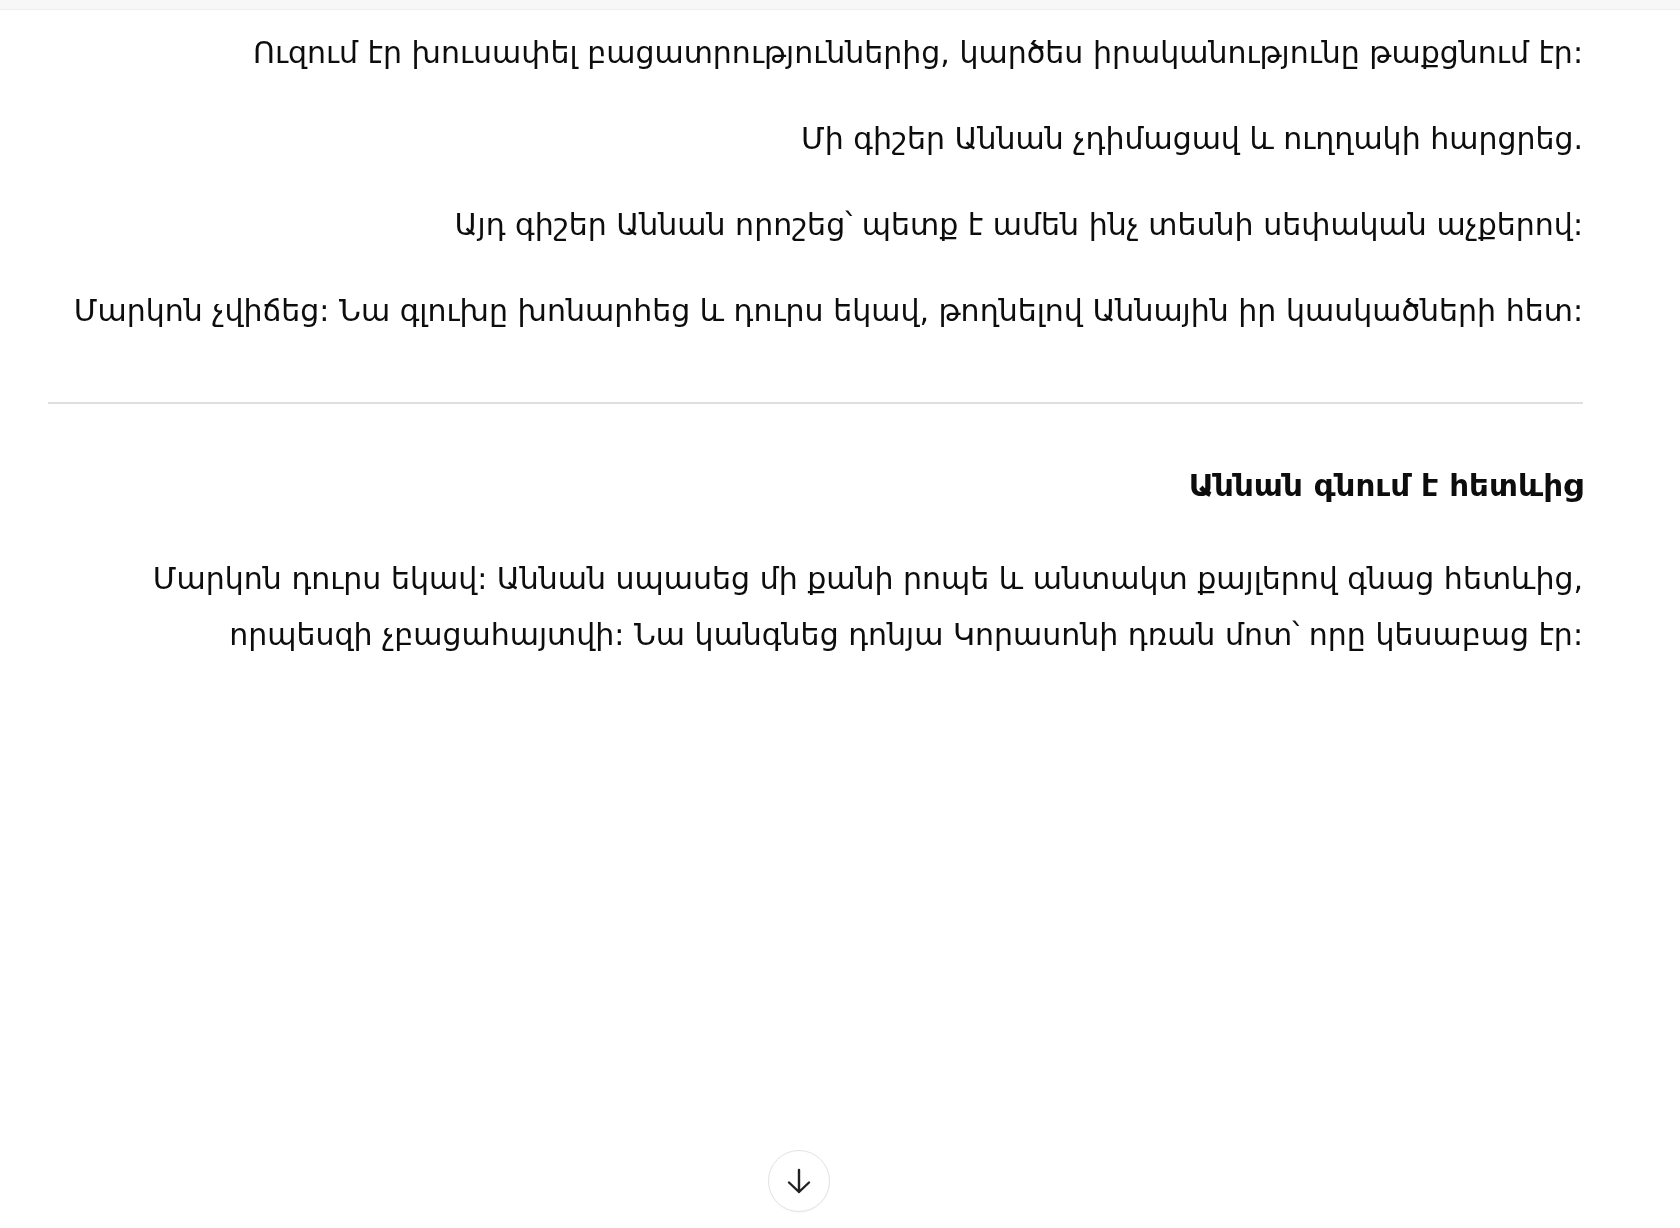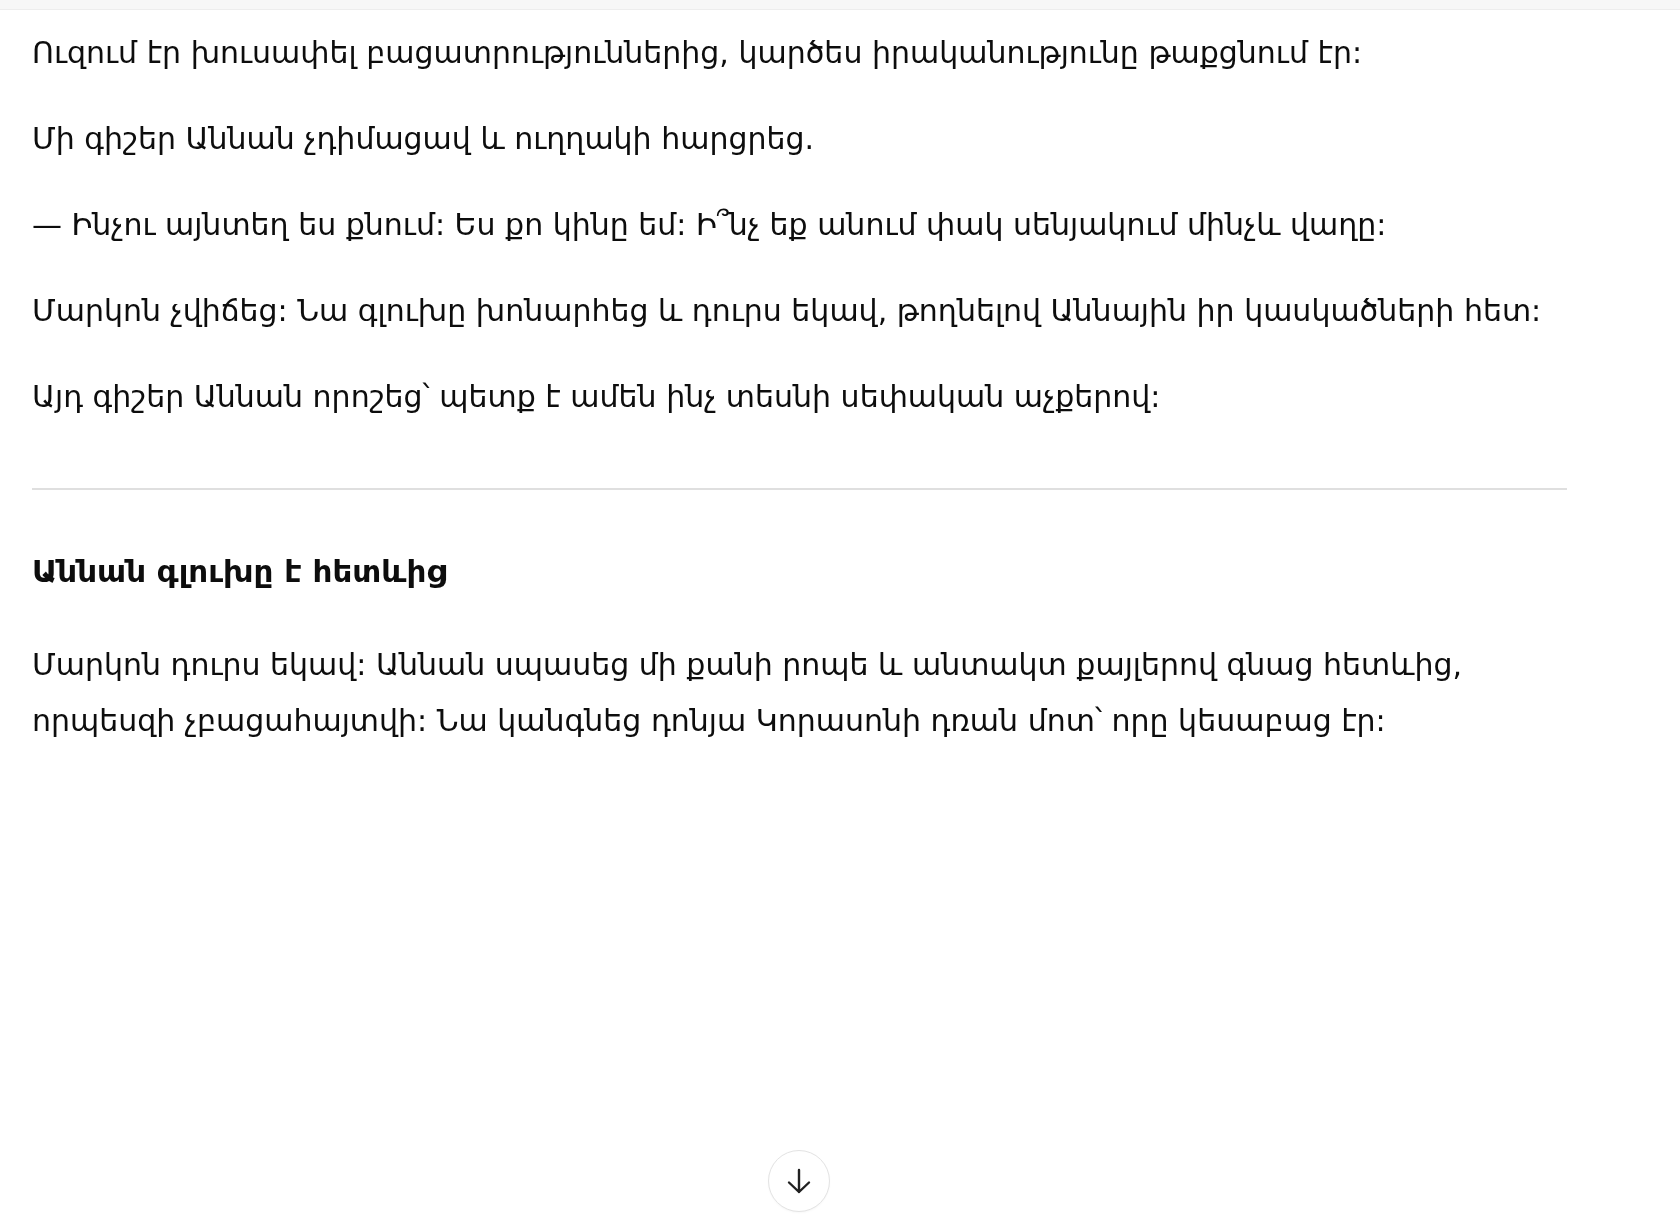--- a/index.html
+++ b/index.html
@@ -13,23 +13,24 @@
   }
   .top-band {
     width: 1680px;
     height: 10px;
     background: #f7f7f7;
     border-bottom: 1px solid #ededed;
     box-sizing: border-box;
   }
   .content {
     box-sizing: border-box;
-    padding: 15px 0 0 32px;
+    padding: 15px 0 0 48px;
     width: 1600px;
     position: relative;
+    text-align: right;
   }
   .story {
     width: 1535px;
     color: #0d0d0d;
     font-size: 30px;
     line-height: 56px;
   }
   .story p {
     margin: 0 0 30px 0;
   }
@@ -69,27 +70,26 @@
 </style>
 </head>
 <body>
 
 <div class="top-band"></div>
 
 <div class="content">
   <div class="story">
     <p>Ուզում էր խուսափել բացատրություններից, կարծես իրականությունը թաքցնում էր:</p>
     <p>Մի գիշեր Աննան չդիմացավ և ուղղակի հարցրեց.</p>
-    <p>— Ինչու այնտեղ ես քնում: Ես քո կինը եմ: Ի՞նչ եք անում փակ սենյակում մինչև վաղը:</p>
+    <p>Այդ գիշեր Աննան որոշեց՝ պետք է ամեն ինչ տեսնի սեփական աչքերով:</p>
     <p>Մարկոն չվիճեց: Նա գլուխը խոնարհեց և դուրս եկավ, թողնելով Աննային իր կասկածների հետ:</p>
-    <p>Այդ գիշեր Աննան որոշեց՝ պետք է ամեն ինչ տեսնի սեփական աչքերով:</p>
 
     <hr>
 
-    <h3>Աննան գլուխը է հետևից</h3>
+    <h3>Աննան գնում է հետևից</h3>
 
     <p>Մարկոն դուրս եկավ: Աննան սպասեց մի քանի րոպե և անտակտ քայլերով գնաց հետևից, որպեսզի չբացահայտվի: Նա կանգնեց դոնյա Կորասոնի դռան մոտ՝ որը կեսաբաց էր:</p>
   </div>
 
   <button class="scroll-btn">
     <span>
       <svg width="36" height="36" viewBox="0 0 36 36" fill="none" xmlns="http://www.w3.org/2000/svg">
         <path d="M18 7 V29 M8 19.5 L18 29 L28 19.5" stroke="#212121" stroke-width="2.4" stroke-linecap="round" stroke-linejoin="round" fill="none"></path>
       </svg>
     </span>

